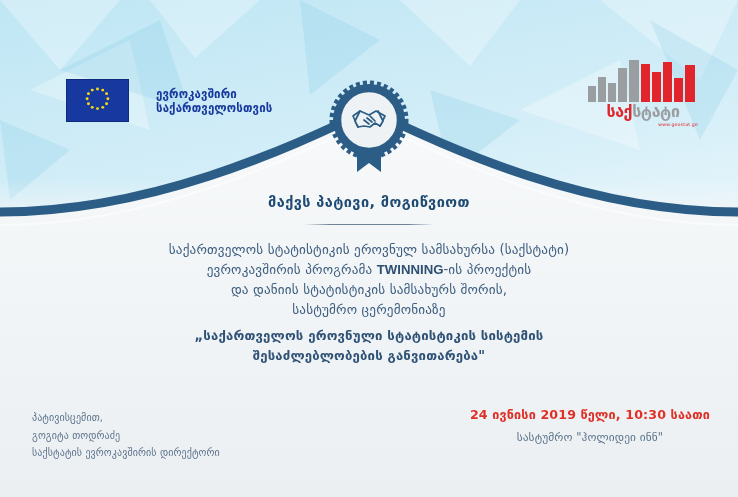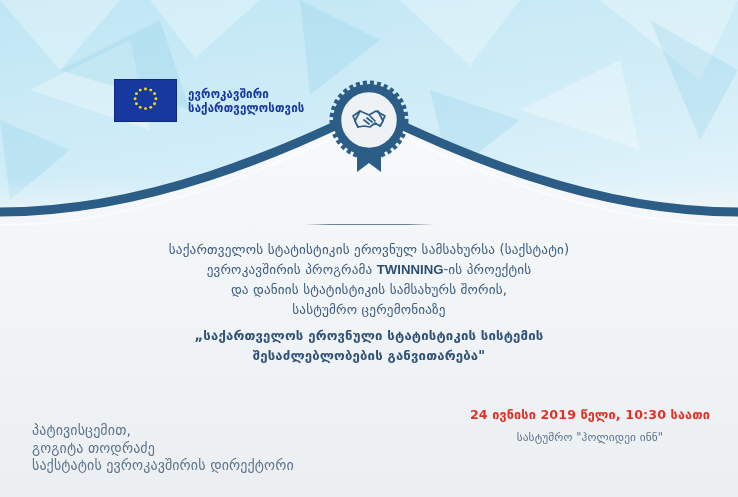--- a/index.html
+++ b/index.html
@@ -27,21 +27,21 @@
     background:linear-gradient(180deg,rgba(255,255,255,0) 36%,#f4f6f7 47%,#f2f4f6 70%,#eceff1 100%);
   }
   .facets{ position:absolute; left:0; top:0; width:738px; height:497px; }
 
   
   .mountain{ position:absolute; left:0; top:0; width:738px; height:497px; }
 
   
   .eu-block{
     position:absolute; left:66px; top:79px;
-    display:flex; align-items:center; gap:11px;margin-left:48px;
+    display:flex; align-items:center; gap:27px;
   }
   .eu-flag{
     width:63px; height:43px;
     background:#17389e;
     border:1px solid #0f2a7d;
     position:relative;
   }
   .eu-text{
     color:#17389e; font-size:11.5px; line-height:14px;
     font-weight:600; letter-spacing:.1px; white-space:nowrap;
@@ -88,22 +88,22 @@
     text-align:center; color:#3f5f80;
     font-size:13.2px; line-height:20px; letter-spacing:.15px;
   }
   .body-text .ln{ display:block; white-space:nowrap;text-align:center; }
   .body-text .tw{ font-weight:700; color:#2c4f72; font-family:"Liberation Sans",sans-serif; letter-spacing:0; }
   .body-text .proj{ font-weight:700; color:#2f5276; }
   .body-text .gap{ display:block; height:6px; }
 
   
   .sig{
-    position:absolute; left:32px; top:422px;
-    color:#5d748c; font-size:14px; line-height:17.5px; letter-spacing:.1px;
+    position:absolute; left:32px; top:409px;
+    color:#5d748c; font-size:10px; line-height:17.5px; letter-spacing:.1px;
   }
   .sig .ln{ display:block; white-space:nowrap; }
 
   .event{
     position:absolute; right:28px; top:405px;
     text-align:center;
   }
   .event .date{
     color:#e03127; font-size:12.6px; font-weight:700; letter-spacing:.15px;
     line-height:19px; white-space:nowrap;
@@ -183,20 +183,38 @@
           <circle cx="26.0" cy="10.6" r="1.55"></circle>
         </g>
       </svg>
     </div>
     <div class="eu-text">
       <div>ევროკავშირი</div>
       <div>საქართველოსთვის</div>
     </div>
   </div>
 
+  <div class="geostat">
+    <div class="bars">
+      <div class="bar" style="left:4px;  width:8px;  height:16px; background:#9b9ea1;"></div>
+      <div class="bar" style="left:14px; width:8px;  height:25px; background:#9b9ea1;"></div>
+      <div class="bar" style="left:24px; width:8px;  height:19px; background:#9b9ea1;"></div>
+      <div class="bar" style="left:34px; width:9px;  height:34px; background:#9b9ea1;"></div>
+      <div class="bar" style="left:45px; width:10px; height:42px; background:#9b9ea1;"></div>
+      <div class="bar" style="left:57px; width:9px;  height:38px; background:#e1252b;"></div>
+      <div class="bar" style="left:68px; width:9px;  height:30px; background:#e1252b;"></div>
+      <div class="bar" style="left:79px; width:9px;  height:40px; background:#e1252b;"></div>
+      <div class="bar" style="left:90px; width:9px;  height:24px; background:#e1252b;"></div>
+      <div class="bar" style="left:101px;width:10px; height:37px; background:#e1252b;"></div>
+    </div>
+    <div class="wordmark">
+      <span class="wm-red">საქ</span><span class="wm-gray">სტატი</span>
+    </div>
+    <div class="url">www.geostat.ge</div>
+  </div>
 
   <div class="badge">
     <svg viewBox="0 0 92 100" width="92" height="100">
       <path d="M34,62 L34,92 L46,83 L58,92 L58,62 Z" fill="#2c5d86"></path>
       <g fill="#2c5d86">
         <circle cx="46" cy="40" r="36"></circle>
       </g>
       <g fill="#2c5d86">
         <g transform="translate(46,40)">
           <g id="sp"></g>
@@ -209,20 +227,21 @@
         <path d="M30,36 L37,31 L46,35 L53,31 L62,36 L57,46 L52,43 L47,47 L41,46 L35,47 Z"></path>
         <path d="M37,31 L32,41 L35,47"></path>
         <path d="M55,31 L60,41 L57,46"></path>
         <path d="M41,40 L46,44"></path>
         <path d="M44,38 L49,42"></path>
         <path d="M47,36 L52,41"></path>
       </g>
     </svg>
   </div>
 
+  <div class="greeting">მაქვს პატივი, მოგიწვიოთ</div>
   <div class="divider"></div>
 
   <div class="body-text">
     <span class="ln">საქართველოს სტატისტიკის ეროვნულ სამსახურსა (საქსტატი)</span>
     <span class="ln"><span>ევროკავშირის პროგრამა </span><span class="tw">TWINNING</span><span>-ის პროექტის</span></span>
     <span class="ln">და დანიის სტატისტიკის სამსახურს შორის,</span>
     <span class="ln">სასტუმრო ცერემონიაზე</span>
     <span class="gap"></span>
     <span class="ln proj">„საქართველოს ეროვნული სტატისტიკის სისტემის</span>
     <span class="ln proj">შესაძლებლობების განვითარება"</span>

